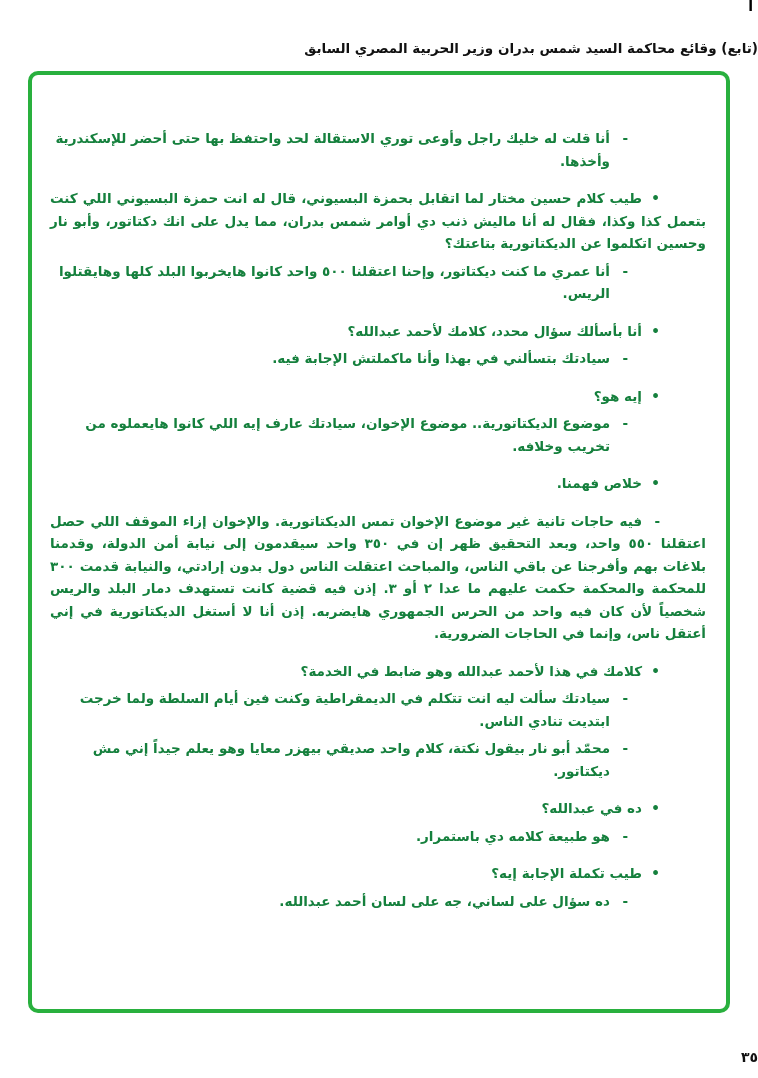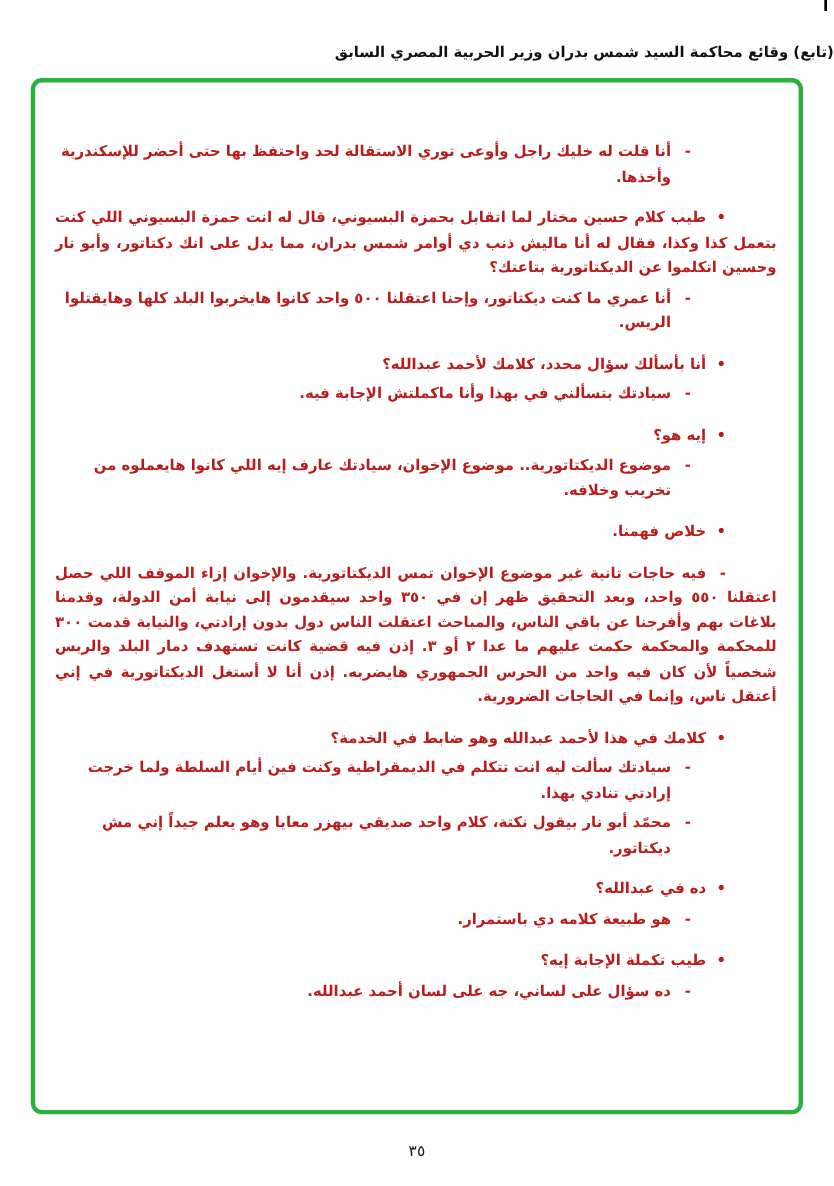--- a/index.html
+++ b/index.html
@@ -38,43 +38,43 @@
     overflow: hidden;
   }
   .content {
     padding: 52px 20px 0 18px;
   }
   .item {
     margin: 0;
     font-weight: bold;
     font-size: 13.5px;
     line-height: 22.5px;
-    color: #b91c1c;
+    color: #15803d;
   }
   .item.q {
     text-indent: 46px;
     margin-top: 15px;
     text-align: justify;
   }
   .item.a {
     padding-right: 96px;
     text-indent: -18px;
     margin-top: 5px;
     text-align: right;
   }
   .content .item:first-child { margin-top: 0; }
   .marker {
     display: inline-block;
     width: 18px;
     text-indent: 0;
   }
   .page-number {
-    margin-top: 26px;
-    text-align: center;
-    font-weight: normal;
+    margin-top: 36px;
+    text-align: right;
+    font-weight: bold;
     font-size: 14px;
     letter-spacing: 2px;
   }
 </style>
 </head>
 <body>
 
 <div class="page">
 
   <span class="corner-mark">ا</span>
@@ -97,21 +97,21 @@
       <p class="item q"><span class="marker">•</span><span class="txt">إيه هو؟</span></p>
 
       <p class="item a"><span class="marker">-</span><span class="txt">موضوع الديكتاتورية.. موضوع الإخوان، سيادتك عارف إيه اللي كانوا هايعملوه من تخريب وخلافه.</span></p>
 
       <p class="item q"><span class="marker">•</span><span class="txt">خلاص فهمنا.</span></p>
 
       <p class="item q"><span class="marker">-</span><span class="txt">فيه حاجات تانية غير موضوع الإخوان تمس الديكتاتورية. والإخوان إزاء الموقف اللي حصل اعتقلنا ٥٥٠ واحد، وبعد التحقيق ظهر إن في ٣٥٠ واحد سيقدمون إلى نيابة أمن الدولة، وقدمنا بلاغات بهم وأفرجنا عن باقي الناس، والمباحث اعتقلت الناس دول بدون إرادتي، والنيابة قدمت ٣٠٠ للمحكمة والمحكمة حكمت عليهم ما عدا ٢ أو ٣. إذن فيه قضية كانت تستهدف دمار البلد والريس شخصياً لأن كان فيه واحد من الحرس الجمهوري هايضربه. إذن أنا لا أستغل الديكتاتورية في إني أعتقل ناس، وإنما في الحاجات الضرورية.</span></p>
 
       <p class="item q"><span class="marker">•</span><span class="txt">كلامك في هذا لأحمد عبدالله وهو ضابط في الخدمة؟</span></p>
 
-      <p class="item a"><span class="marker">-</span><span class="txt">سيادتك سألت ليه انت تتكلم في الديمقراطية وكنت فين أيام السلطة ولما خرجت إرادتي تنادي بهذا.</span></p>
+      <p class="item a"><span class="marker">-</span><span class="txt">سيادتك سألت ليه انت تتكلم في الديمقراطية وكنت فين أيام السلطة ولما خرجت ابتديت تنادي الناس.</span></p>
 
 
       <p class="item a"><span class="marker">-</span><span class="txt">محمّد أبو نار بيقول نكتة، كلام واحد صديقي بيهزر معايا وهو يعلم جيداً إني مش ديكتاتور.</span></p>
 
       <p class="item q"><span class="marker">•</span><span class="txt">ده في عبدالله؟</span></p>
 
       <p class="item a"><span class="marker">-</span><span class="txt">هو طبيعة كلامه دي باستمرار.</span></p>
 
       <p class="item q"><span class="marker">•</span><span class="txt">طيب تكملة الإجابة إيه؟</span></p>
 

